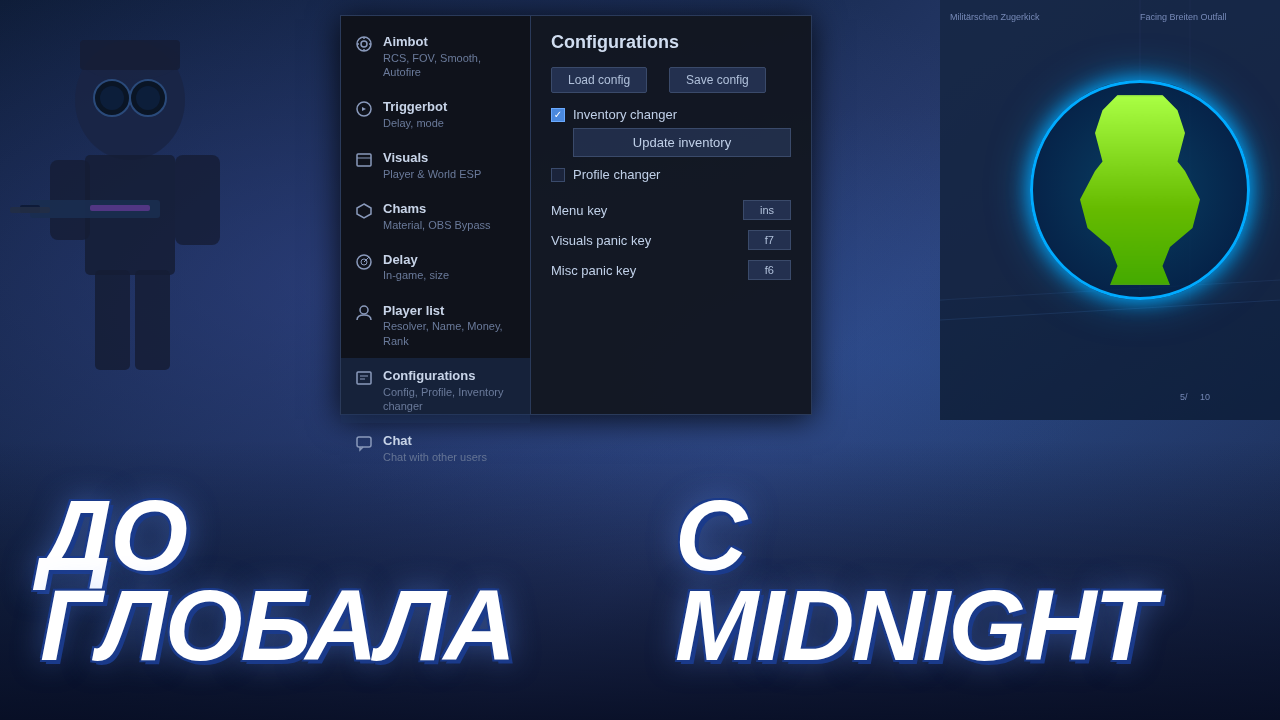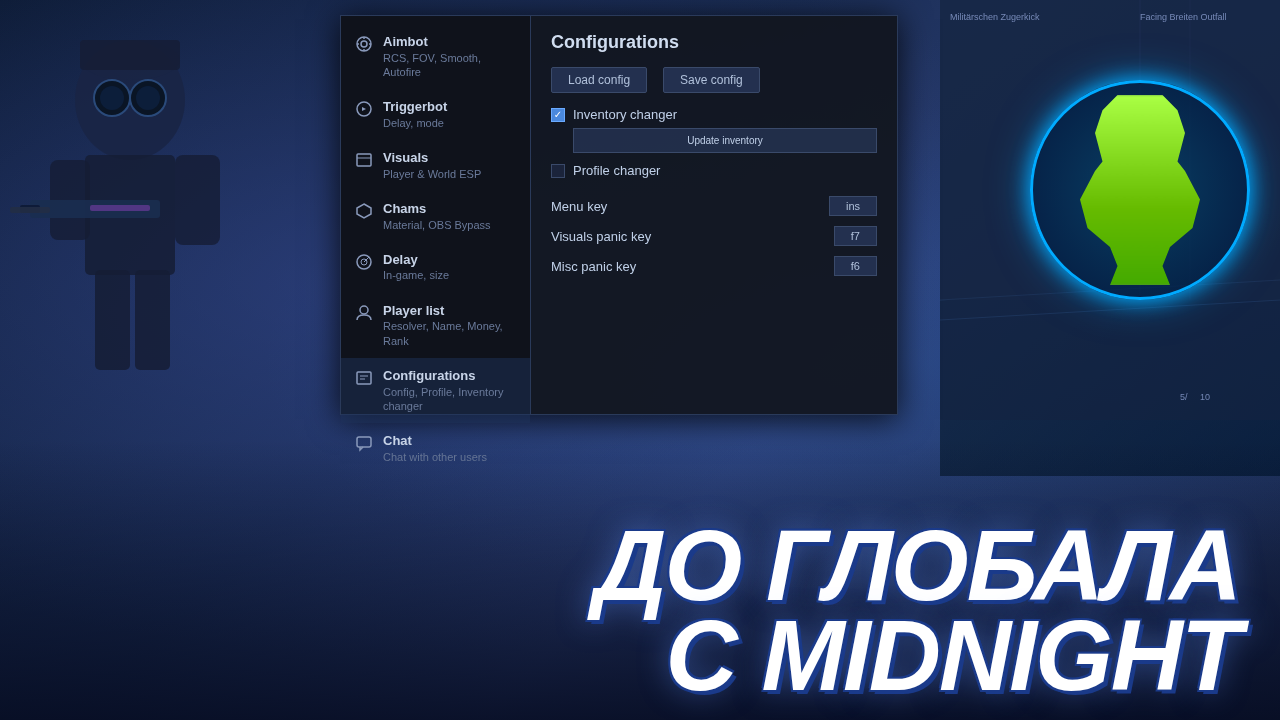--- a/index.html
+++ b/index.html
@@ -36,21 +36,21 @@
       height: 440px;
       overflow: hidden;
     }
 
     
     .game-scene-right {
       position: absolute;
       right: 0;
       top: 0;
       width: 340px;
-      height: 476px;
+      height: 420px;
       background: linear-gradient(135deg, #2a4a6a 0%, #1a3a5a 50%, #0a2a4a 100%);
       overflow: hidden;
     }
 
     .game-scene-overlay {
       position: absolute;
       inset: 0;
       background: linear-gradient(180deg, rgba(20,40,80,0.7) 0%, rgba(10,20,50,0.5) 100%);
     }
 
@@ -81,22 +81,22 @@
     }
 
     
     .bottom-text {
       position: absolute;
       bottom: 0;
       left: 0;
       right: 0;
       height: 280px;
       display: flex;
-      flex-direction: column;
-      align-items: flex-end;
+      flex-direction: row;
+      align-items: center;
       justify-content: flex-end;
       padding: 20px 40px;
       background: linear-gradient(0deg, rgba(5,10,30,0.85) 0%, transparent 100%);
     }
 
     .russian-text-1 {
       font-size: 100px;
       font-weight: 900;
       color: white;
       text-shadow: 4px 4px 0 #1a3a8a, -2px -2px 0 #1a3a8a, 2px -2px 0 #1a3a8a, -2px 2px 0 #1a3a8a, 0 0 30px rgba(100,150,255,0.5);
@@ -113,21 +113,21 @@
       line-height: 0.9;
       letter-spacing: -2px;
       font-style: italic;
     }
 
     
     .panel {
       position: absolute;
       left: 340px;
       top: 15px;
-      width: 558px;
+      width: 472px;
       height: 400px;
       background: rgba(18, 22, 32, 0.95);
       border: 1px solid #2a3a5a;
       display: flex;
       box-shadow: 0 4px 30px rgba(0,0,0,0.8);
     }
 
     
     .sidebar {
       width: 190px;
@@ -189,21 +189,21 @@
     .section-title {
       font-size: 18px;
       font-weight: 600;
       color: #d0ddf0;
       margin-bottom: 14px;
     }
 
     
     .config-buttons {
       display: flex;
-      gap: 16px;
+      gap: 22px;
       margin-bottom: 14px;
     }
 
     .config-btn {
       padding: 5px 16px;
       background: rgba(40,55,90,0.8);
       border: 1px solid #3a4a6a;
       color: #b0c0da;
       font-size: 12px;
       cursor: pointer;
@@ -246,21 +246,21 @@
     }
 
     
     .update-btn {
       display: block;
       width: 100%;
       padding: 6px;
       background: rgba(40,55,90,0.7);
       border: 1px solid #3a4a6a;
       color: #c0d0e8;
-      font-size: 10px;
+      font-size: 13px;
       text-align: center;
       cursor: pointer;
       margin-bottom: 10px;
       margin-left: 22px;
       width: calc(100% - 22px);
     }
 
     
     .key-row {
       display: flex;

